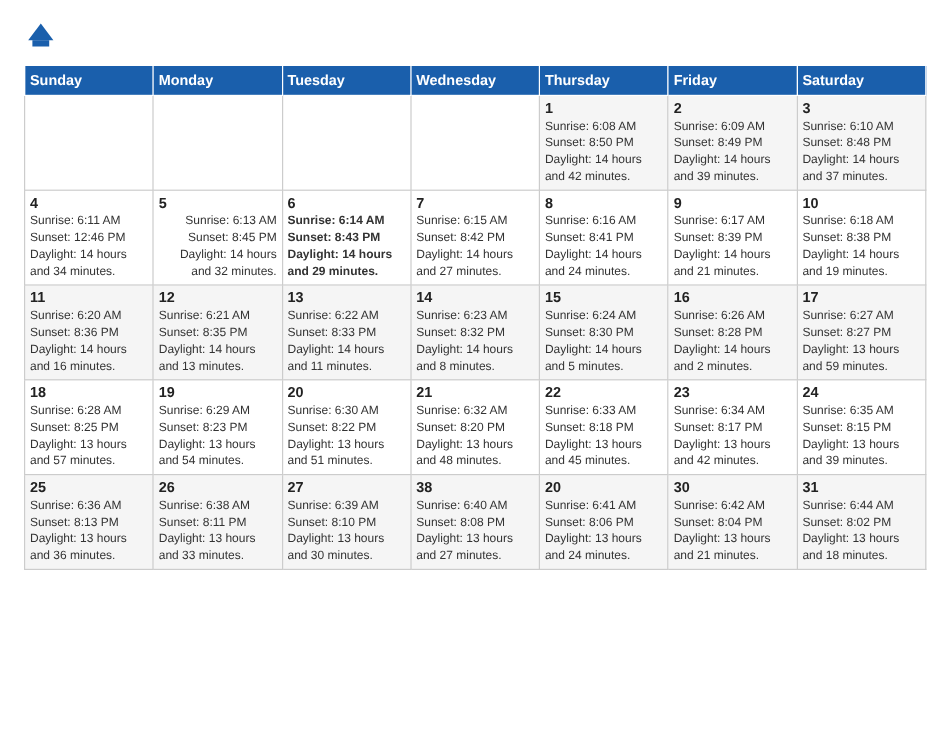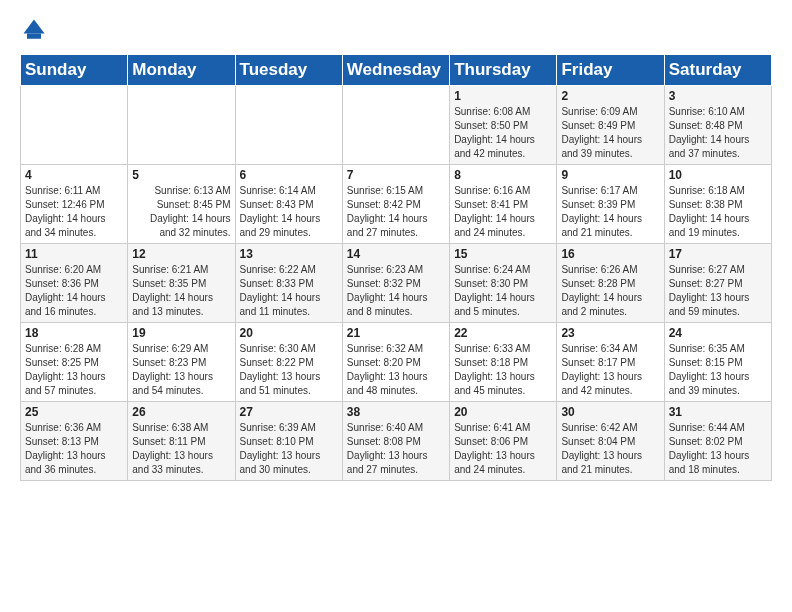--- a/index.html
+++ b/index.html
@@ -56,21 +56,21 @@
       color: #444;
     }
     table {
       width: 100%;
       border-collapse: collapse;
       table-layout: fixed;
     }
     thead tr th {
       background-color: #1a5fac;
       color: #fff;
-      font-size: 17px;
+      font-size: 12px;
       font-weight: bold;
       padding: 5px 4px;
       text-align: left;
       border: 1px solid #fff;
     }
     tbody tr td {
       border: 1px solid #ccc;
       vertical-align: top;
       padding: 3px 4px;
       font-size: 9.5px;
@@ -163,21 +163,21 @@
 Daylight: 14 hours and 34 minutes.</div>
           </td>
           <td>
             <span class="day-num">5</span>
             <div class="day-info" style="white-space: pre-line; text-align: right;">Sunrise: 6:13 AM
 Sunset: 8:45 PM
 Daylight: 14 hours and 32 minutes.</div>
           </td>
           <td>
             <span class="day-num">6</span>
-            <div class="day-info" style="white-space: pre-line;">Sunrise: 6:14 AM
+            <div class="day-info" style="white-space: pre-line; font-weight: bold;">Sunrise: 6:14 AM
 Sunset: 8:43 PM
 Daylight: 14 hours and 29 minutes.</div>
           </td>
           <td>
             <span class="day-num">7</span>
             <div class="day-info" style="white-space: pre-line;">Sunrise: 6:15 AM
 Sunset: 8:42 PM
 Daylight: 14 hours and 27 minutes.</div>
           </td>
           <td>

